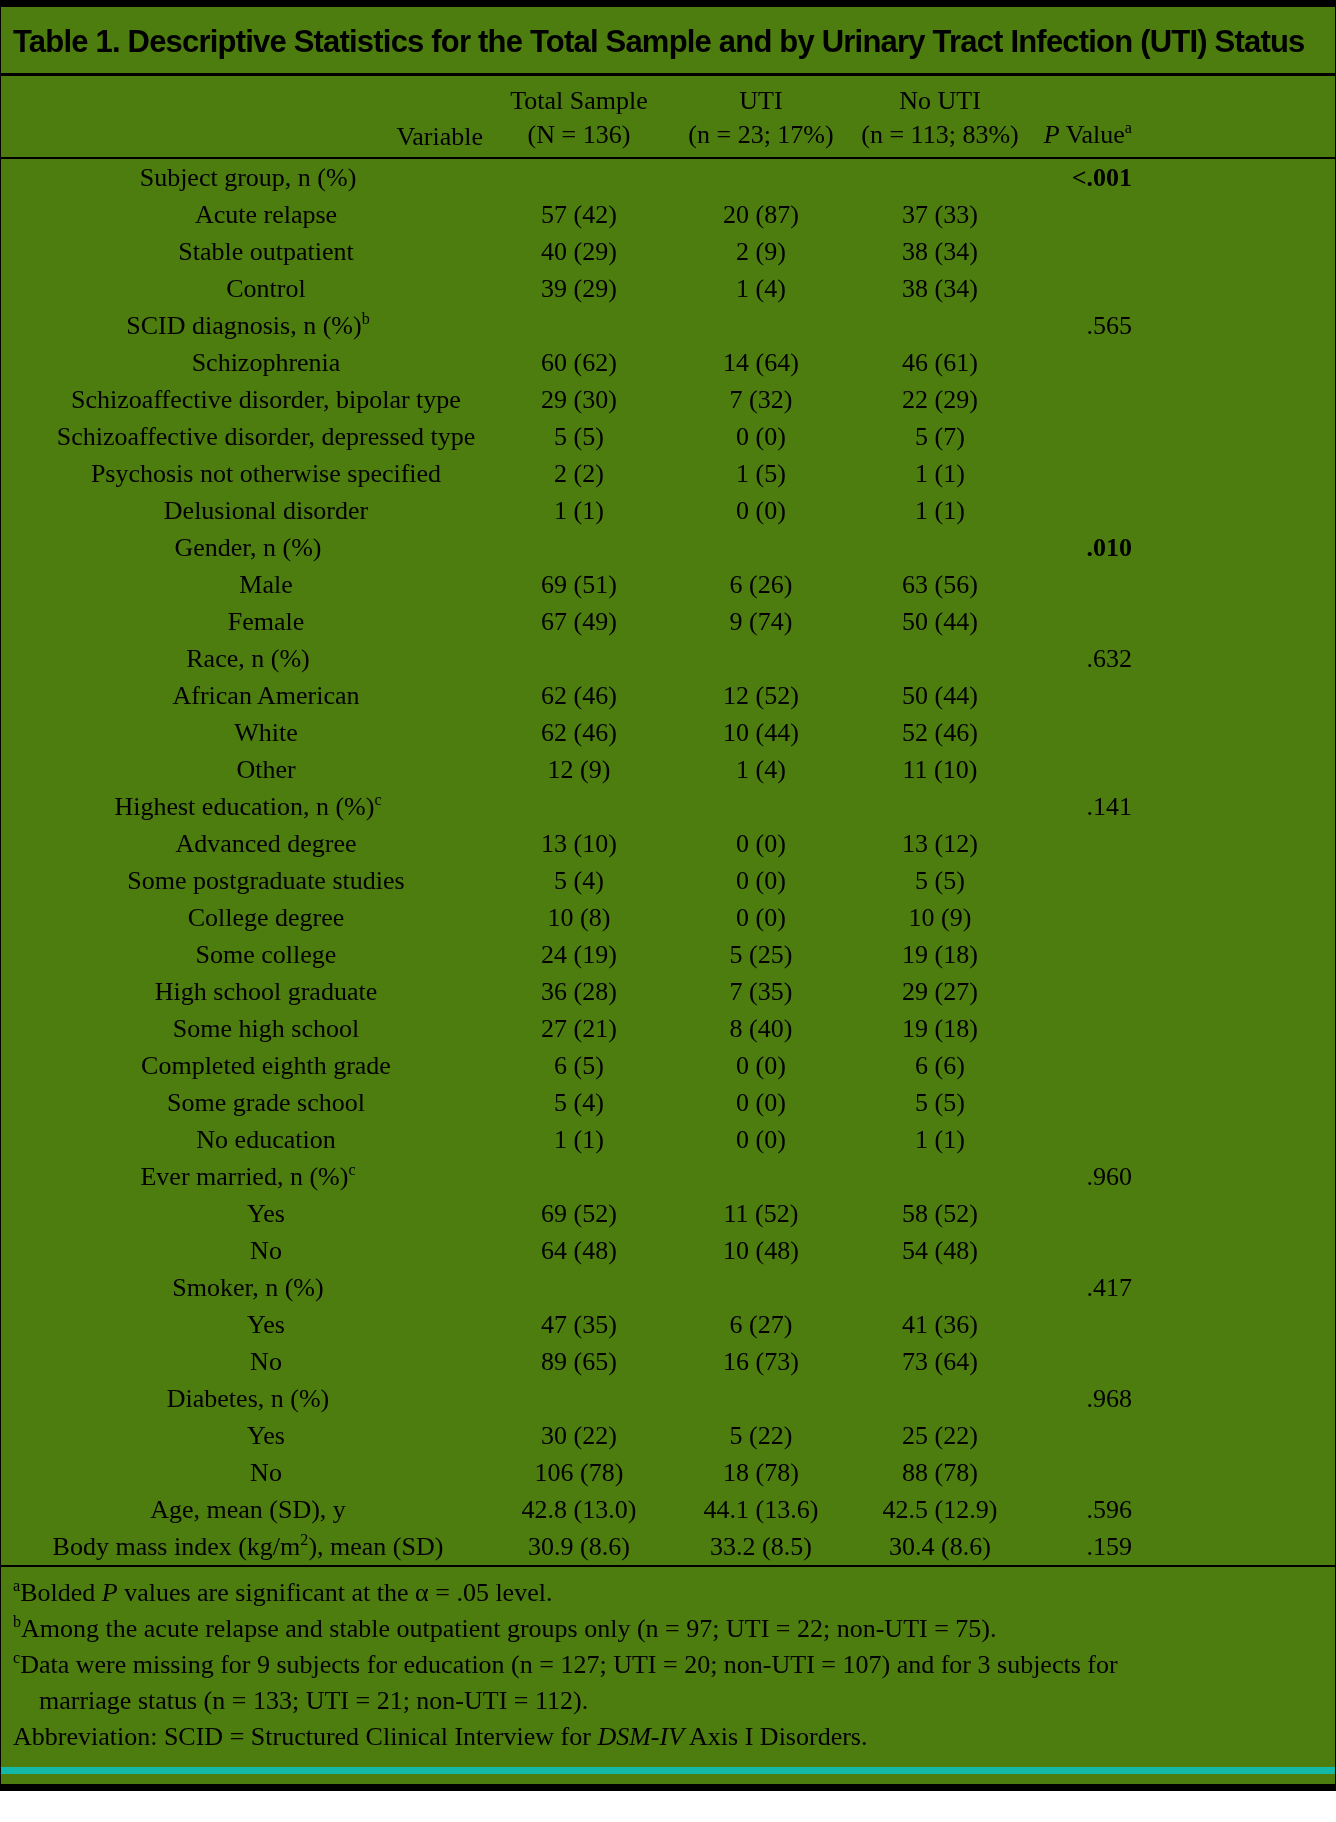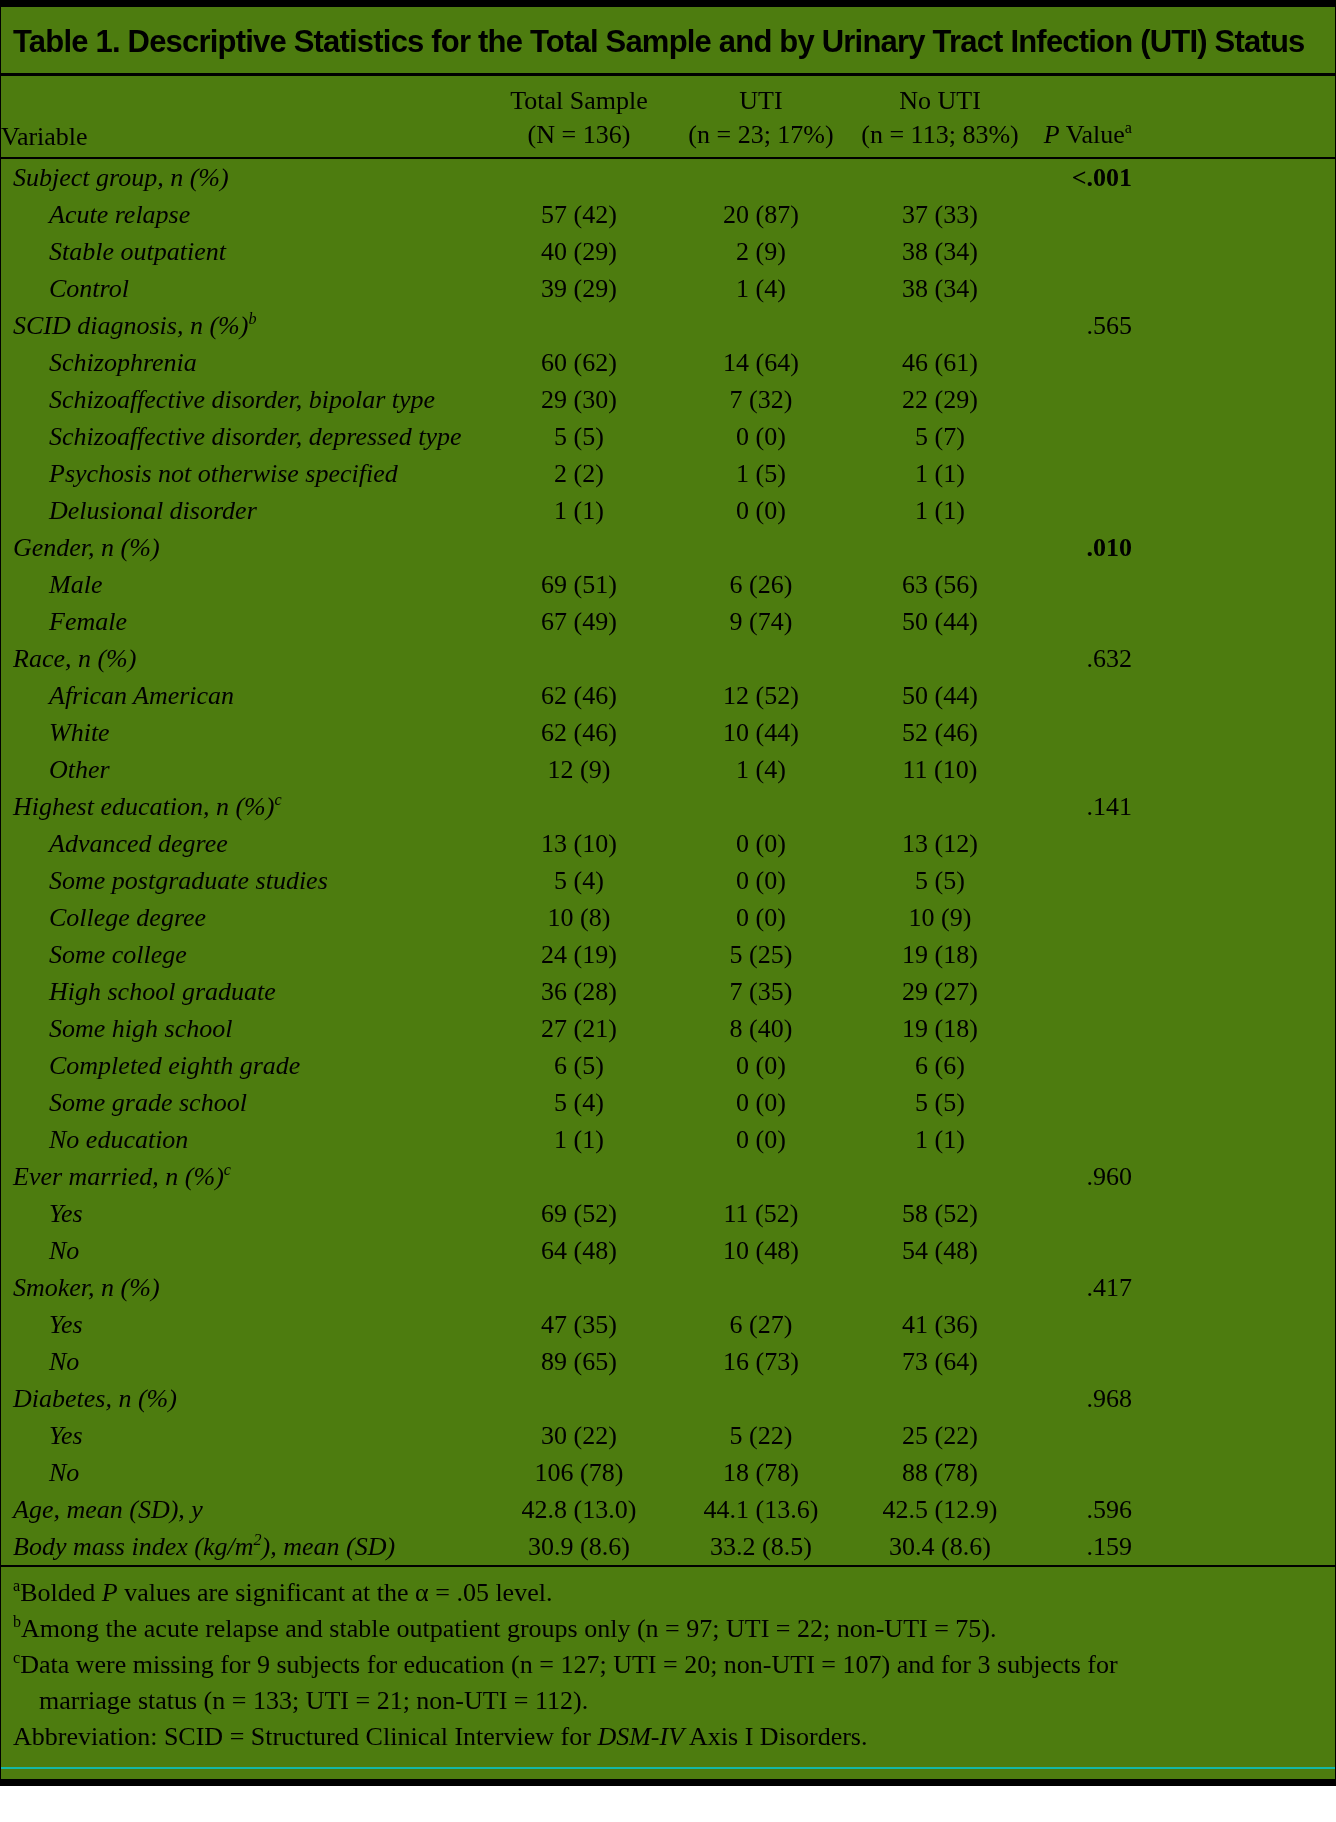--- a/index.html
+++ b/index.html
@@ -38,40 +38,40 @@
   col.c-uti    { width: 172px; }
   col.c-nouti  { width: 186px; }
   col.c-p      { width: 107px; }
   col.c-spacer { width: 195px; }
   thead th {
     font-weight: normal;
     vertical-align: bottom;
     border-bottom: 2px solid #000;
     padding: 8px 0 5px 0;
   }
-  .h-var { text-align: left; padding-left: 0; }
+  .h-var { text-align: right; padding-left: 28px; }
   .h-col { text-align: center; }
   .hline { display: block; line-height: 34px; }
   .h-p   { text-align: right; padding-right: 8px; line-height: 34px; margin-top: 8px; }
   tbody td {
     line-height: 37px;
     vertical-align: bottom;
     padding: 0;
     overflow: hidden;
     white-space: nowrap;
   }
-  td.lbl { padding-left: 12px; text-align: left; font-style: italic; }
+  td.lbl { padding-left: 12px; text-align: center; }
   td.lbl.indent { padding-left: 48px; }
   td.val { text-align: center; }
   td.pval { text-align: right; padding-right: 8px; }
   td.pval.bold { font-weight: bold; }
   sup { font-size: 62%; line-height: 0; }
   .footnotes {
     border-top: 2px solid #000;
-    border-bottom: 2px solid #14b8a6;
+    border-bottom: 7px solid #14b8a6;
     font-size: 26px;
     padding: 8px 196px 12px 12px;
   }
   .footnote {
     margin: 0;
     line-height: 36px;
     padding-left: 26px;
     text-indent: -26px;
   }
   .bottom-gap { height: 10px; }

